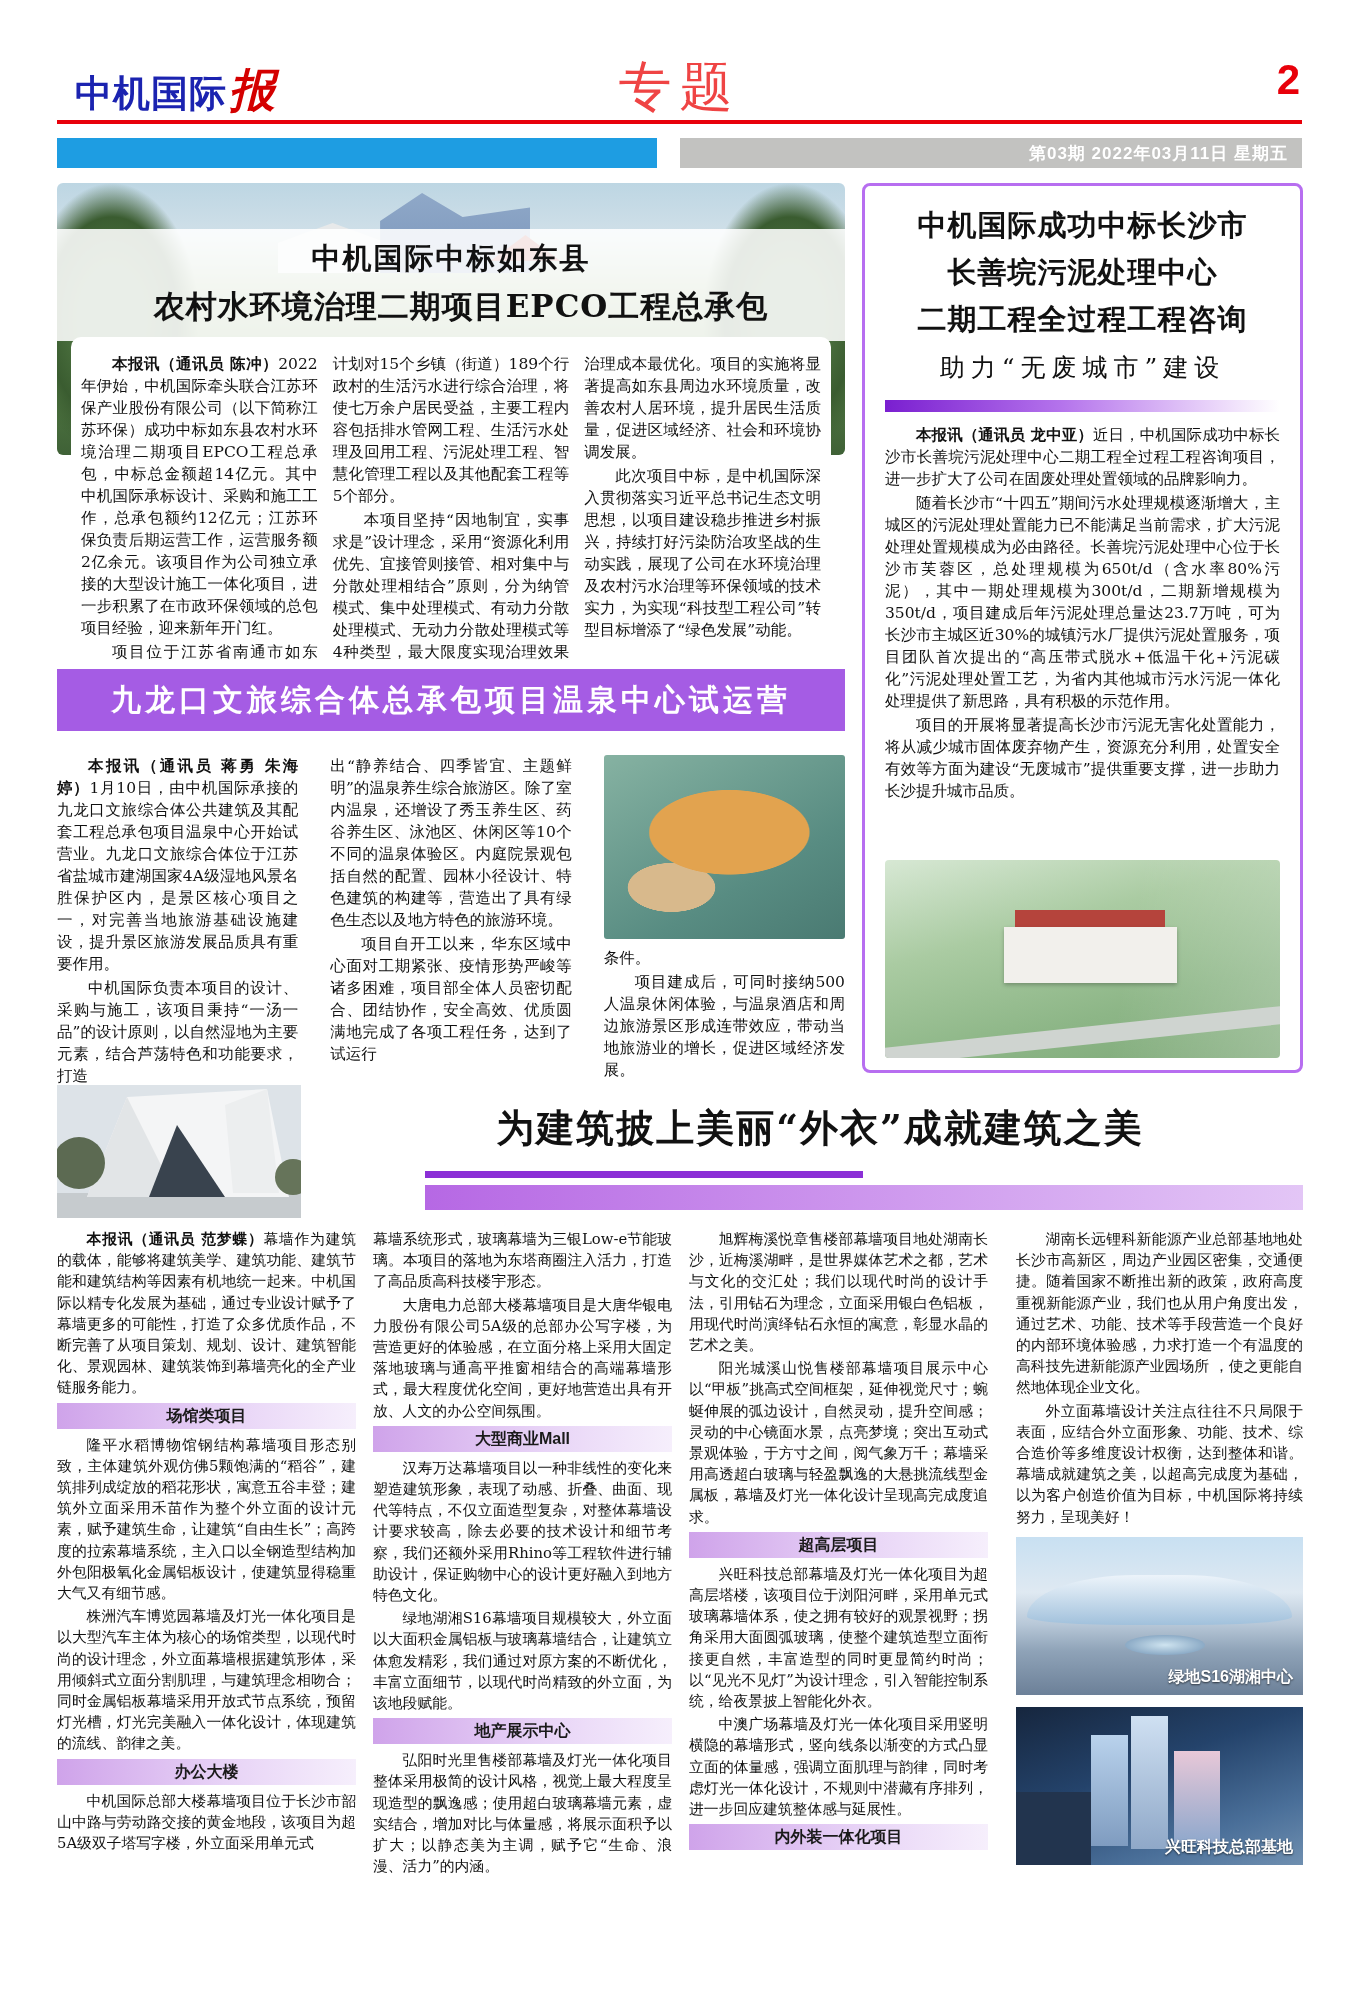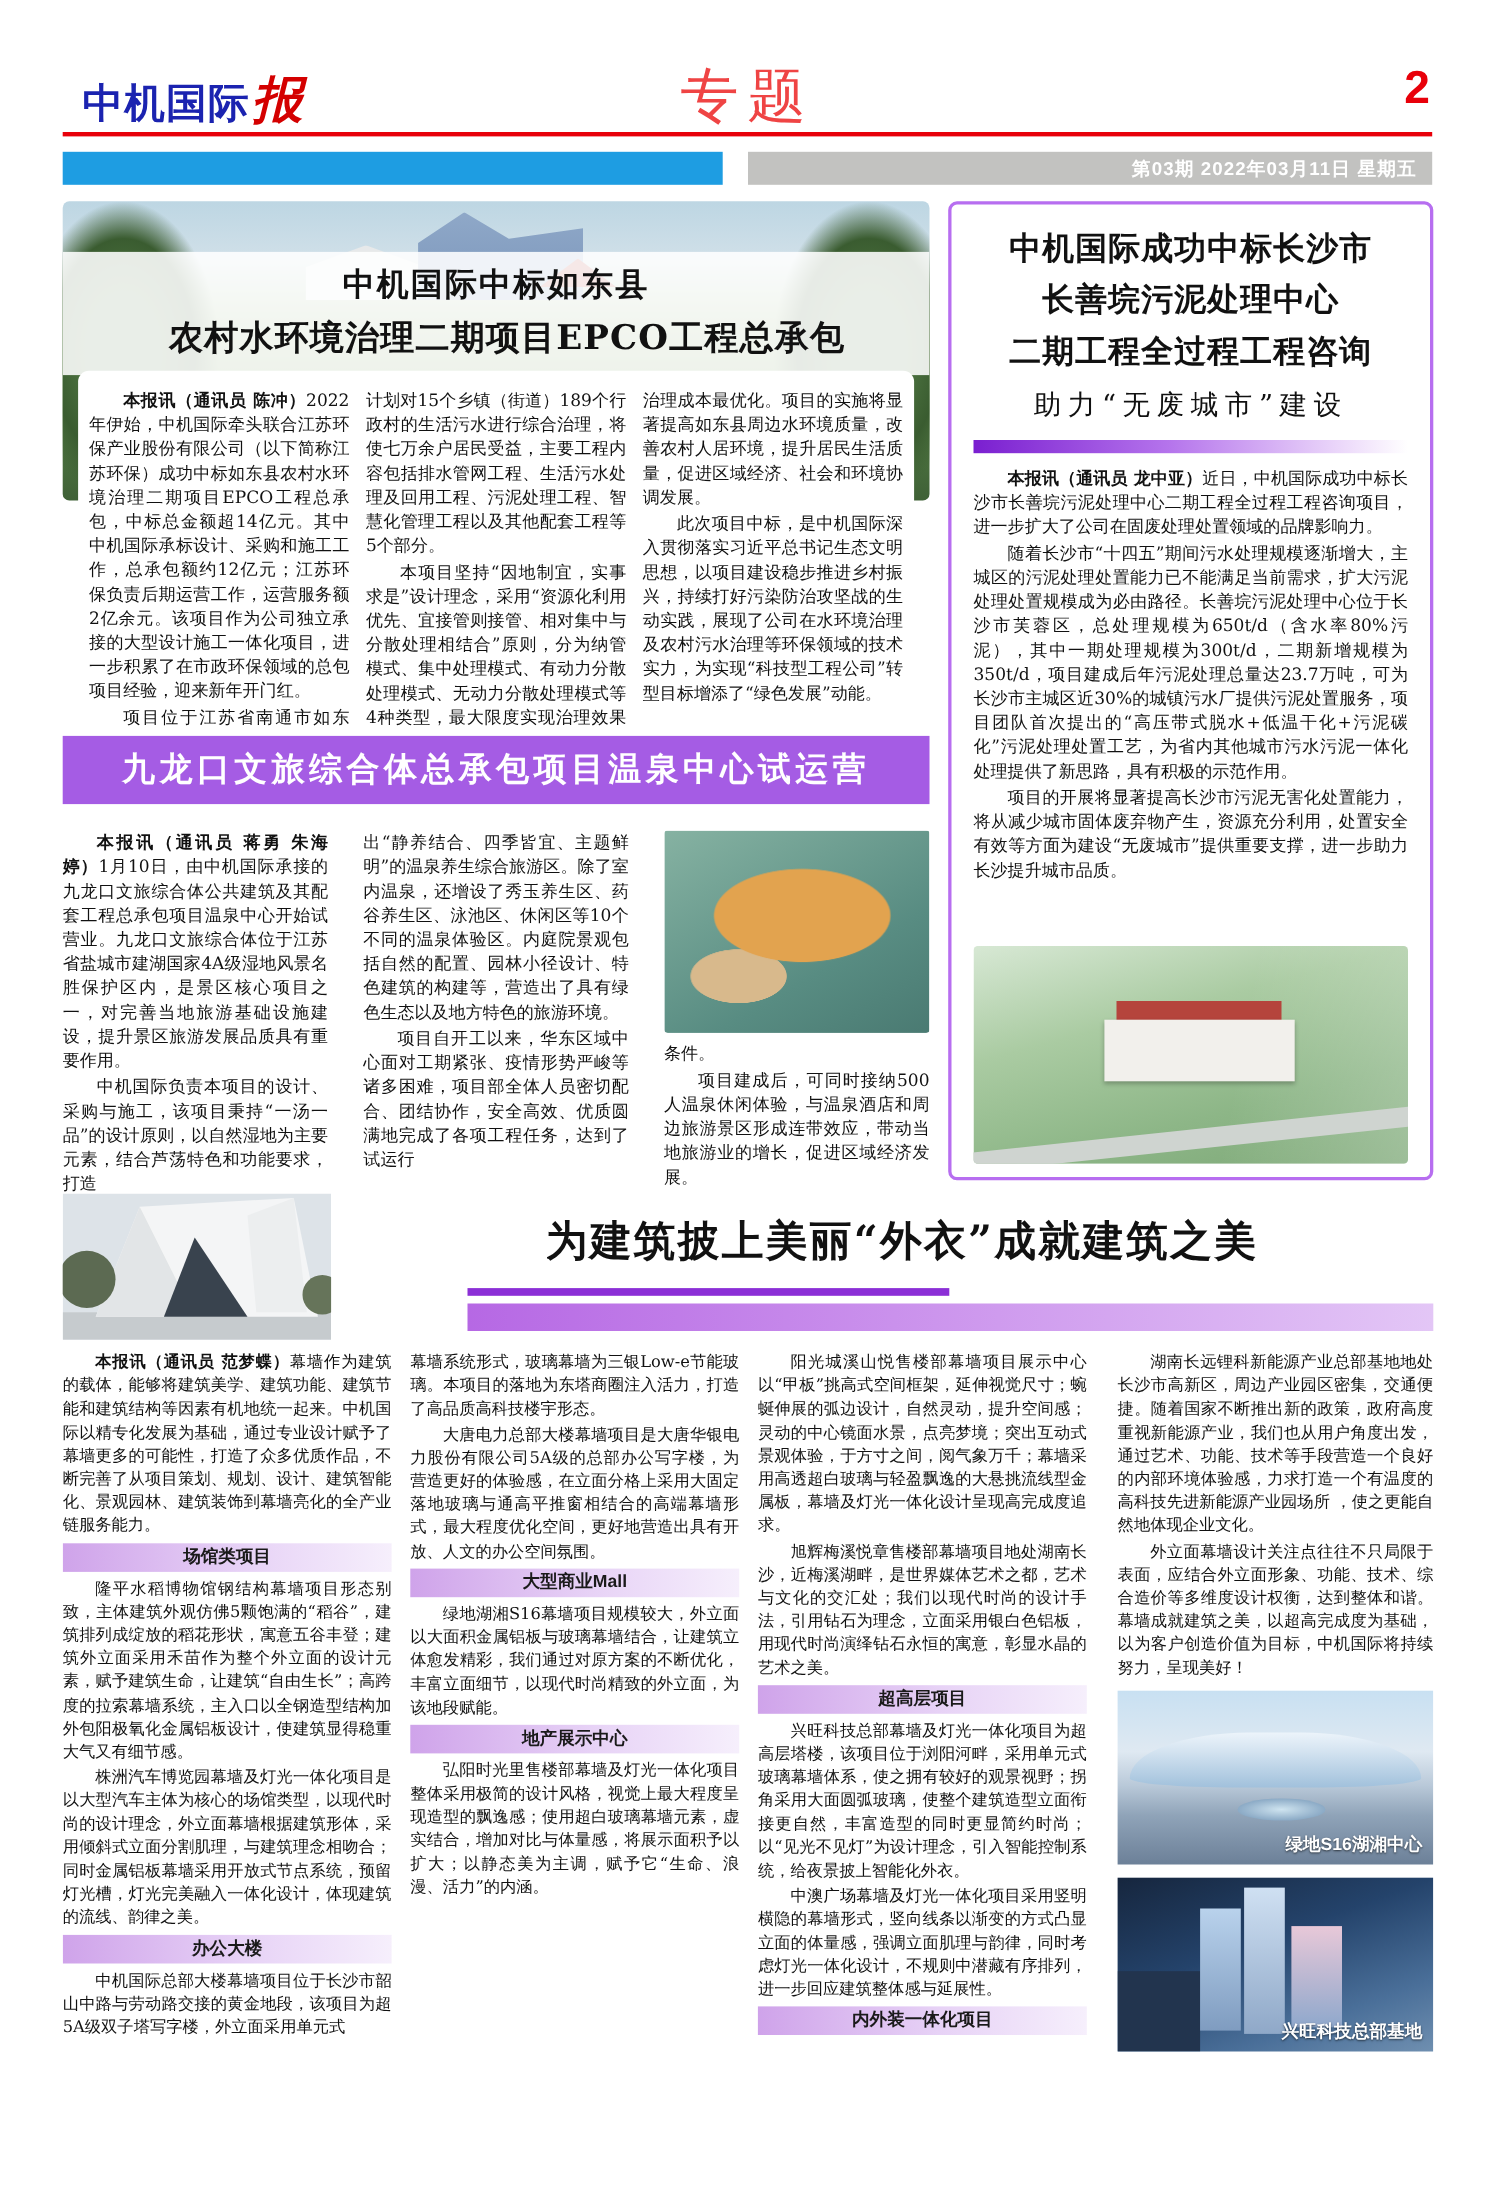--- a/index.html
+++ b/index.html
@@ -200,27 +200,28 @@
           <div class="subhead">场馆类项目</div>
           <p class="para">隆平水稻博物馆钢结构幕墙项目形态别致，主体建筑外观仿佛5颗饱满的“稻谷”，建筑排列成绽放的稻花形状，寓意五谷丰登；建筑外立面采用禾苗作为整个外立面的设计元素，赋予建筑生命，让建筑“自由生长”；高跨度的拉索幕墙系统，主入口以全钢造型结构加外包阳极氧化金属铝板设计，使建筑显得稳重大气又有细节感。</p>
           <p class="para">株洲汽车博览园幕墙及灯光一体化项目是以大型汽车主体为核心的场馆类型，以现代时尚的设计理念，外立面幕墙根据建筑形体，采用倾斜式立面分割肌理，与建筑理念相吻合；同时金属铝板幕墙采用开放式节点系统，预留灯光槽，灯光完美融入一体化设计，体现建筑的流线、韵律之美。</p>
           <div class="subhead">办公大楼</div>
           <p class="para">中机国际总部大楼幕墙项目位于长沙市韶山中路与劳动路交接的黄金地段，该项目为超5A级双子塔写字楼，外立面采用单元式</p>
         </div>
       <div class="coln">
           <p class="para cont">幕墙系统形式，玻璃幕墙为三银Low-e节能玻璃。本项目的落地为东塔商圈注入活力，打造了高品质高科技楼宇形态。</p>
           <p class="para">大唐电力总部大楼幕墙项目是大唐华银电力股份有限公司5A级的总部办公写字楼，为营造更好的体验感，在立面分格上采用大固定落地玻璃与通高平推窗相结合的高端幕墙形式，最大程度优化空间，更好地营造出具有开放、人文的办公空间氛围。</p>
           <div class="subhead">大型商业Mall</div>
+          <p class="para">汉寿万达幕墙项目以一种非线性的变化来塑造建筑形象，表现了动感、折叠、曲面、现代等特点，不仅立面造型复杂，对整体幕墙设计要求较高，除去必要的技术设计和细节考察，我们还额外采用Rhino等工程软件进行辅助设计，保证购物中心的设计更好融入到地方特色文化。</p>
           <p class="para">绿地湖湘S16幕墙项目规模较大，外立面以大面积金属铝板与玻璃幕墙结合，让建筑立体愈发精彩，我们通过对原方案的不断优化，丰富立面细节，以现代时尚精致的外立面，为该地段赋能。</p>
           <div class="subhead">地产展示中心</div>
           <p class="para">弘阳时光里售楼部幕墙及灯光一体化项目整体采用极简的设计风格，视觉上最大程度呈现造型的飘逸感；使用超白玻璃幕墙元素，虚实结合，增加对比与体量感，将展示面积予以扩大；以静态美为主调，赋予它“生命、浪漫、活力”的内涵。</p>
         </div>
       <div class="coln">
+          <p class="para">旭辉梅溪悦章售楼部幕墙项目地处湖南长沙，近梅溪湖畔，是世界媒体艺术之都，艺术与文化的交汇处；我们以现代时尚的设计手法，引用钻石为理念，立面采用银白色铝板，用现代时尚演绎钻石永恒的寓意，彰显水晶的艺术之美。</p>
           <p class="para">阳光城溪山悦售楼部幕墙项目展示中心以“甲板”挑高式空间框架，延伸视觉尺寸；蜿蜒伸展的弧边设计，自然灵动，提升空间感；灵动的中心镜面水景，点亮梦境；突出互动式景观体验，于方寸之间，阅气象万千；幕墙采用高透超白玻璃与轻盈飘逸的大悬挑流线型金属板，幕墙及灯光一体化设计呈现高完成度追求。</p>
-          <p class="para">旭辉梅溪悦章售楼部幕墙项目地处湖南长沙，近梅溪湖畔，是世界媒体艺术之都，艺术与文化的交汇处；我们以现代时尚的设计手法，引用钻石为理念，立面采用银白色铝板，用现代时尚演绎钻石永恒的寓意，彰显水晶的艺术之美。</p>
           <div class="subhead">超高层项目</div>
           <p class="para">兴旺科技总部幕墙及灯光一体化项目为超高层塔楼，该项目位于浏阳河畔，采用单元式玻璃幕墙体系，使之拥有较好的观景视野；拐角采用大面圆弧玻璃，使整个建筑造型立面衔接更自然，丰富造型的同时更显简约时尚；以“见光不见灯”为设计理念，引入智能控制系统，给夜景披上智能化外衣。</p>
           <p class="para">中澳广场幕墙及灯光一体化项目采用竖明横隐的幕墙形式，竖向线条以渐变的方式凸显立面的体量感，强调立面肌理与韵律，同时考虑灯光一体化设计，不规则中潜藏有序排列，进一步回应建筑整体感与延展性。</p>
           <div class="subhead">内外装一体化项目</div>
         </div>
     </div>
     <div class="bb-right">
       <div>
           <p class="para">湖南长远锂科新能源产业总部基地地处长沙市高新区，周边产业园区密集，交通便捷。随着国家不断推出新的政策，政府高度重视新能源产业，我们也从用户角度出发，通过艺术、功能、技术等手段营造一个良好的内部环境体验感，力求打造一个有温度的高科技先进新能源产业园场所 ，使之更能自然地体现企业文化。</p>
           <p class="para">外立面幕墙设计关注点往往不只局限于表面，应结合外立面形象、功能、技术、综合造价等多维度设计权衡，达到整体和谐。幕墙成就建筑之美，以超高完成度为基础，以为客户创造价值为目标，中机国际将持续努力，呈现美好！</p>

